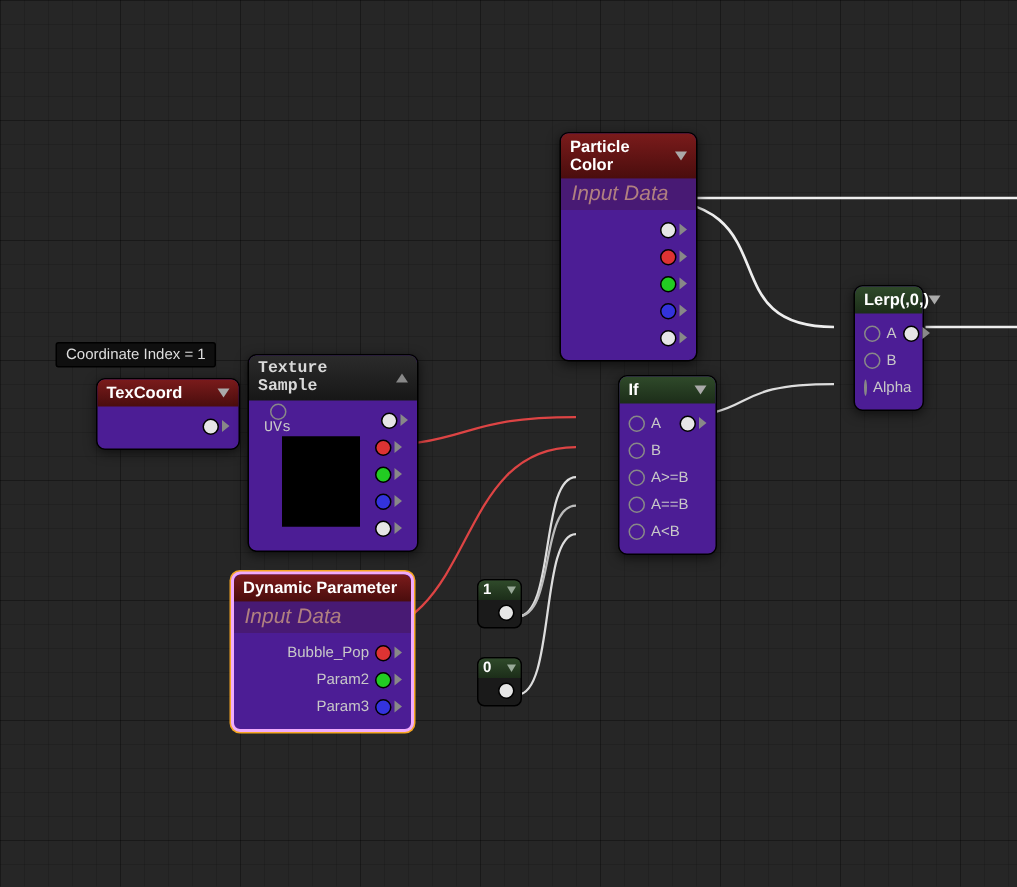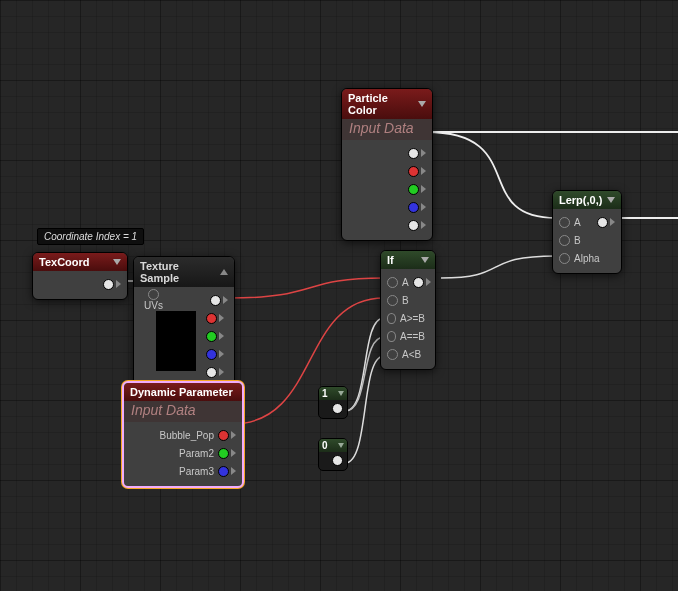--- a/index.html
+++ b/index.html
@@ -16,24 +16,25 @@
     font-family: "Segoe UI", Arial, sans-serif;
     font-size: 11px;
     color: #cfcfcf;
     overflow: hidden;
     position: relative;
   }
   svg.wires { position: absolute; inset: 0; width: 678px; height: 591px; pointer-events: none; }
 
   .node {
     position: absolute;
-    background: #404040;
+    background: #4c1d95;
     border: 1px solid #000;
     border-radius: 6px;
     box-shadow: 0 2px 8px rgba(0,0,0,0.6);
+    margin-left: 32px;
   }
   .node.selected { border: 2px solid #f0abfc; box-shadow: 0 0 0 1px #f5a623; }
   .hdr {
     display: flex;
     align-items: center;
     justify-content: space-between;
     padding: 3px 6px;
     border-top-left-radius: 5px;
     border-top-right-radius: 5px;
     font-weight: 600;
@@ -81,21 +82,20 @@
   }
 
   .tooltip {
     position: absolute;
     background: #0f0f0f;
     border: 1px solid #000;
     border-radius: 2px;
     padding: 2px 6px;
     font-size: 10px;
     color: #ddd;
-    font-style: italic;
   }
 
   .const-node {
     position: absolute;
     background: #1a1a1a;
     border: 1px solid #000;
     border-radius: 5px;
     width: 30px;
   }
   .const-hdr {
@@ -133,21 +133,21 @@
     <span class="tri"></span>
   </div>
   <div class="body">
     <div class="row output">
       <span class="pin filled"></span>
       <span class="tri-out"></span>
     </div>
   </div>
 </div>
 
-<div class="node" style="left:133px; top:256px; width:102px;">
+<div class="node" style="left:133px; top:236px; width:114px;font-family:Liberation Mono, monospace;">
   <div class="hdr dark">
     <span>Texture Sample</span>
     <span class="tri" style="transform:rotate(180deg);"></span>
   </div>
   <div class="body">
     <div class="row">
       <div style="display:flex;align-items:center;flex-direction:column;">
         <span class="pin hollow"></span>
         <span class="lbl">UVs</span>
       </div>
@@ -227,21 +227,21 @@
         <span class="tri-out"></span>
       </div>
     <div class="row output">
         <span class="lbl">Param3</span>
         <span class="pin blue"></span>
         <span class="tri-out"></span>
       </div>
   </div>
 </div>
 
-<div class="node" style="left:380px; top:250px; width:56px;">
+<div class="node" style="left:380px; top:250px; width:66px;">
   <div class="hdr green">
     <span>If</span>
     <span class="tri"></span>
   </div>
   <div class="body">
     <div class="row">
       <div style="display:flex;align-items:center;">
           <span class="pin hollow"></span>
           <span class="lbl">A</span>
         </div>
@@ -282,21 +282,21 @@
 <div class="const-node" style="left:318px; top:438px;">
   <div class="const-hdr">
     <span>0</span>
     <span class="tri"></span>
   </div>
   <div class="const-body">
       <span class="pin filled"></span>
     </div>
 </div>
 
-<div class="node" style="left:552px; top:190px; width:70px;">
+<div class="node" style="left:537px; top:190px; width:47px;">
   <div class="hdr green">
     <span>Lerp(,0,)</span>
     <span class="tri"></span>
   </div>
   <div class="body">
     <div class="row">
       <div style="display:flex;align-items:center;">
           <span class="pin hollow"></span>
           <span class="lbl">A</span>
         </div>

